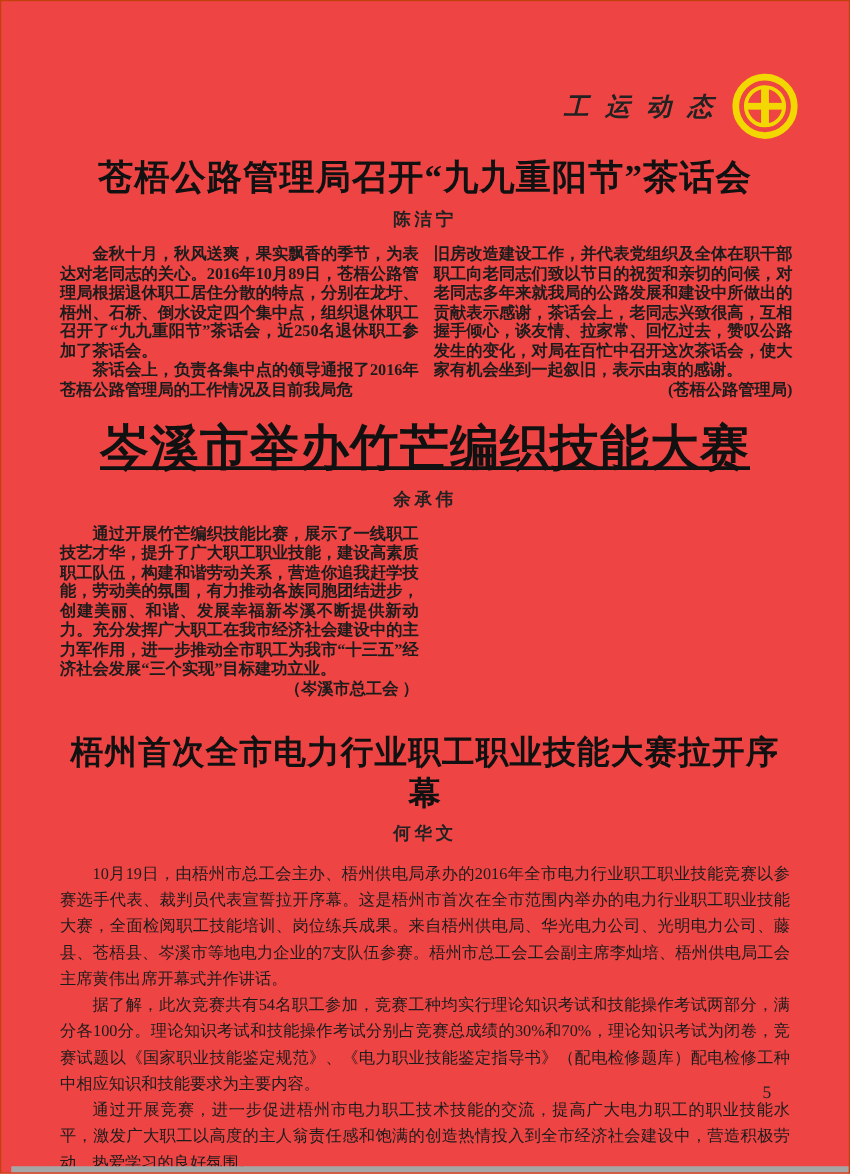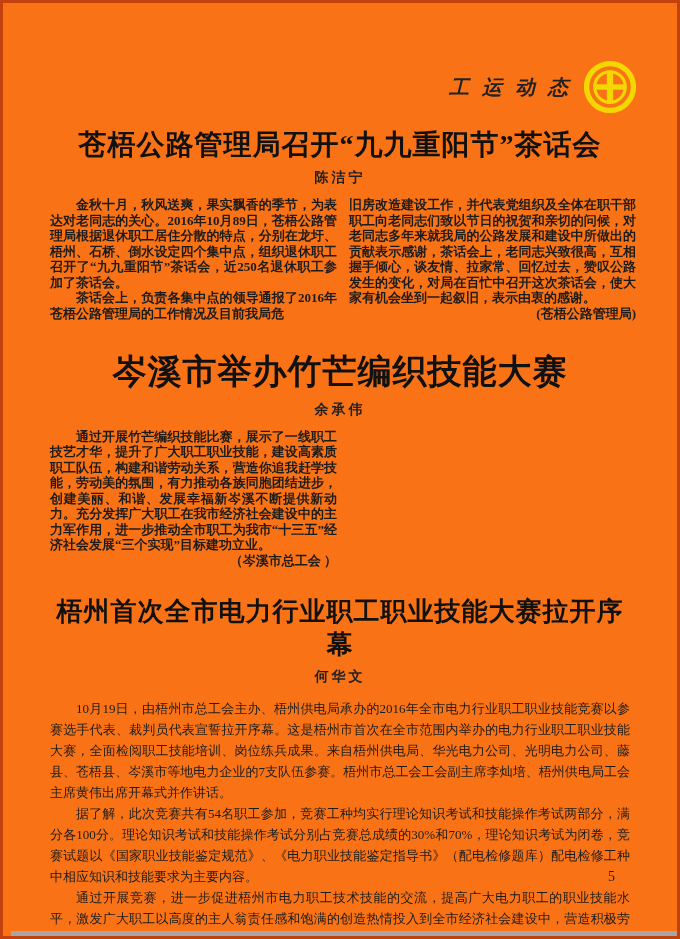--- a/index.html
+++ b/index.html
@@ -1,21 +1,21 @@
 <!DOCTYPE html>
 <html><head>
 <meta charset="utf-8">
 <style>
   html,body{margin:0;padding:0;background:#e9e9e9;}
   .page{
     position:relative;
     width:680px;height:939px;
     margin:0 auto;
-    background:#f97316;
-    border:3px solid #c2410c;
+    background:#ef4444;
+    border:1px solid #c2410c;
     box-sizing:border-box;
     font-family:"Liberation Serif","DejaVu Serif",serif;
     color:#1c1c1c;
     overflow:hidden;
   }
   .page-edge-bottom{
     position:absolute;left:8px;right:0;bottom:0;height:5px;
     background:#a6a6a6;
   }
   .content{padding:0 47px;}
@@ -32,21 +32,21 @@
     white-space:nowrap;
   }
   .union-logo{width:54px;height:54px;flex:0 0 auto;}
 
   
   .article-title{
     text-align:center;font-weight:bold;color:#111;
     margin:0;line-height:1.25;letter-spacing:1px;
   }
   .t1{font-size:28px;margin-top:12px;}
-  .t2{font-size:34px;margin-top:30px;}
+  .t2{font-size:39px;margin-top:16px;text-decoration:underline;}
   .t3{font-size:26px;margin-top:28px;}
   .article-author{
     text-align:center;font-size:14px;font-weight:bold;
     letter-spacing:3px;margin:7px 0 0 0;color:#222;
   }
 
   
   .cols{
     display:flex;gap:12px;margin-top:10px;
   }

